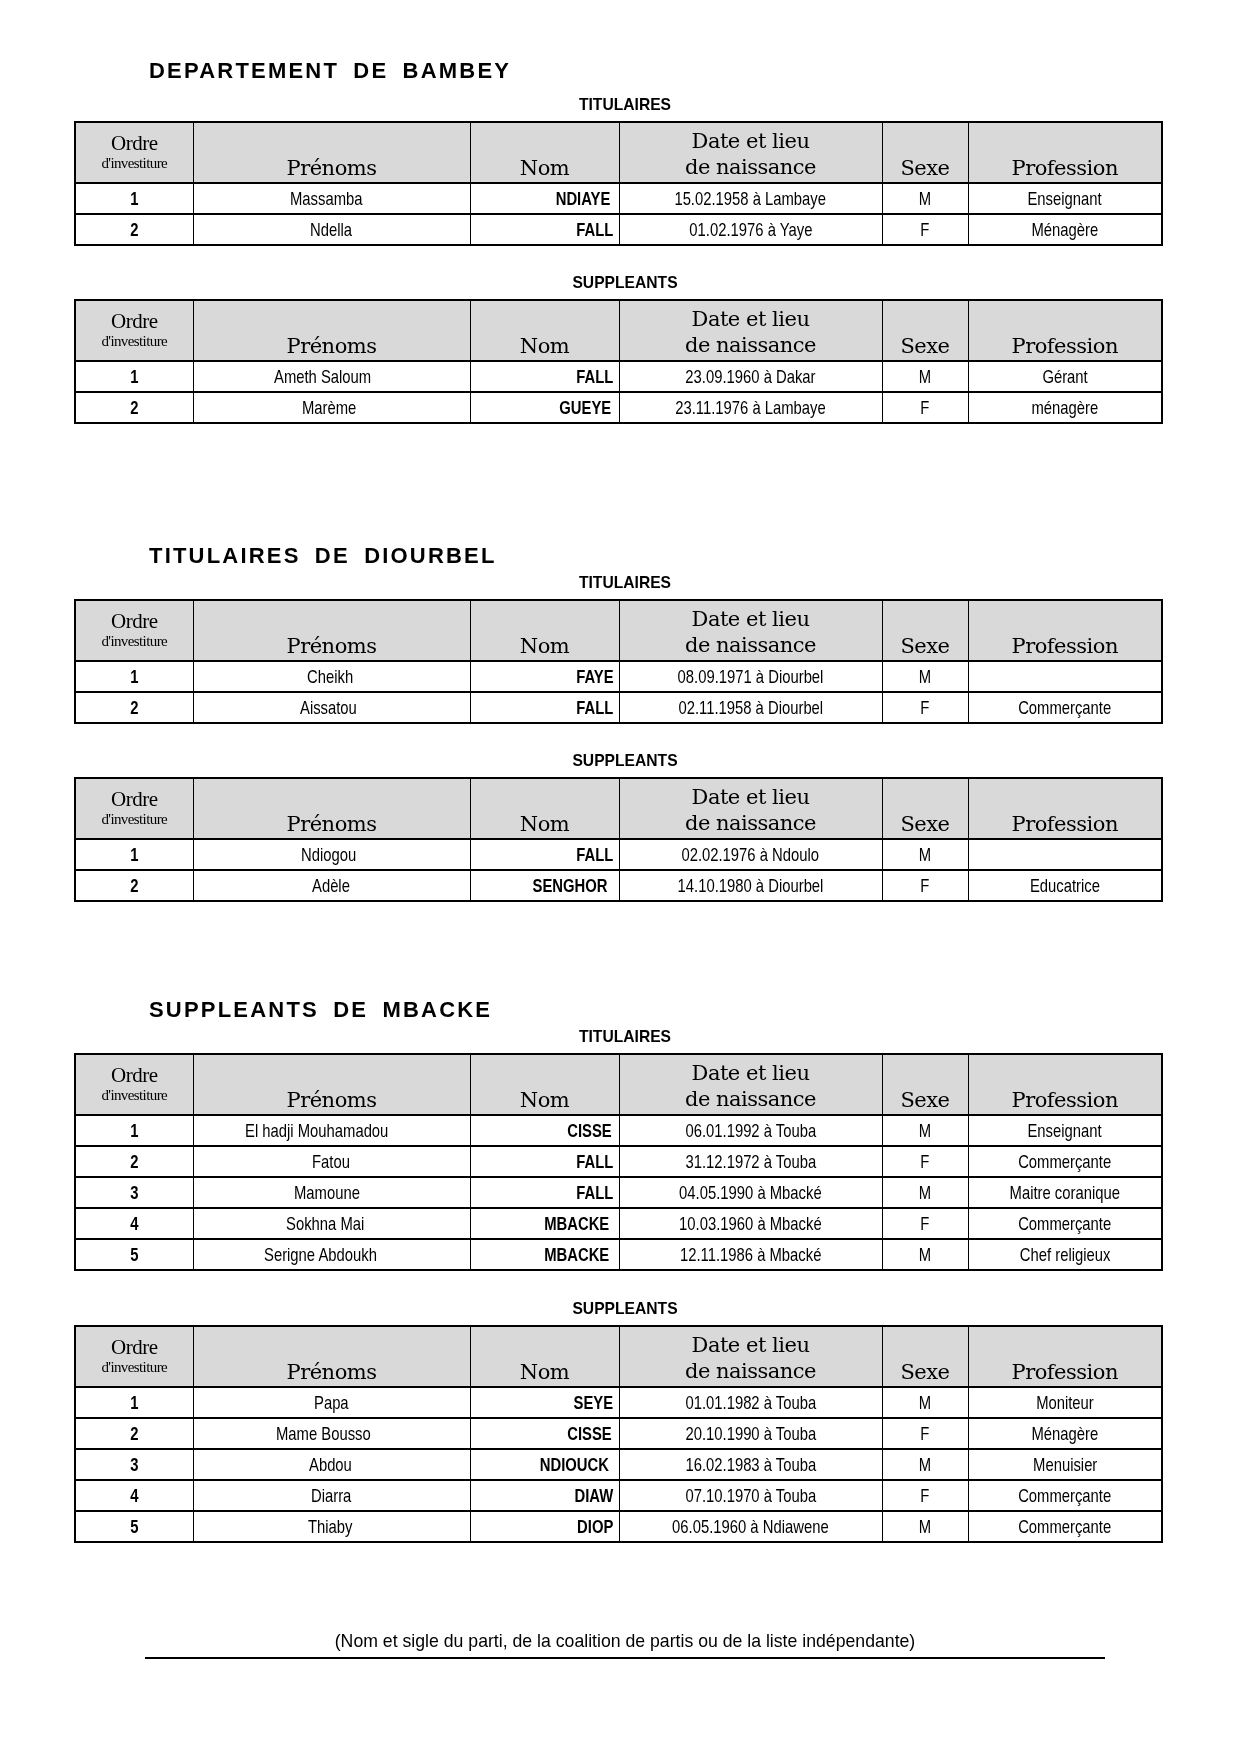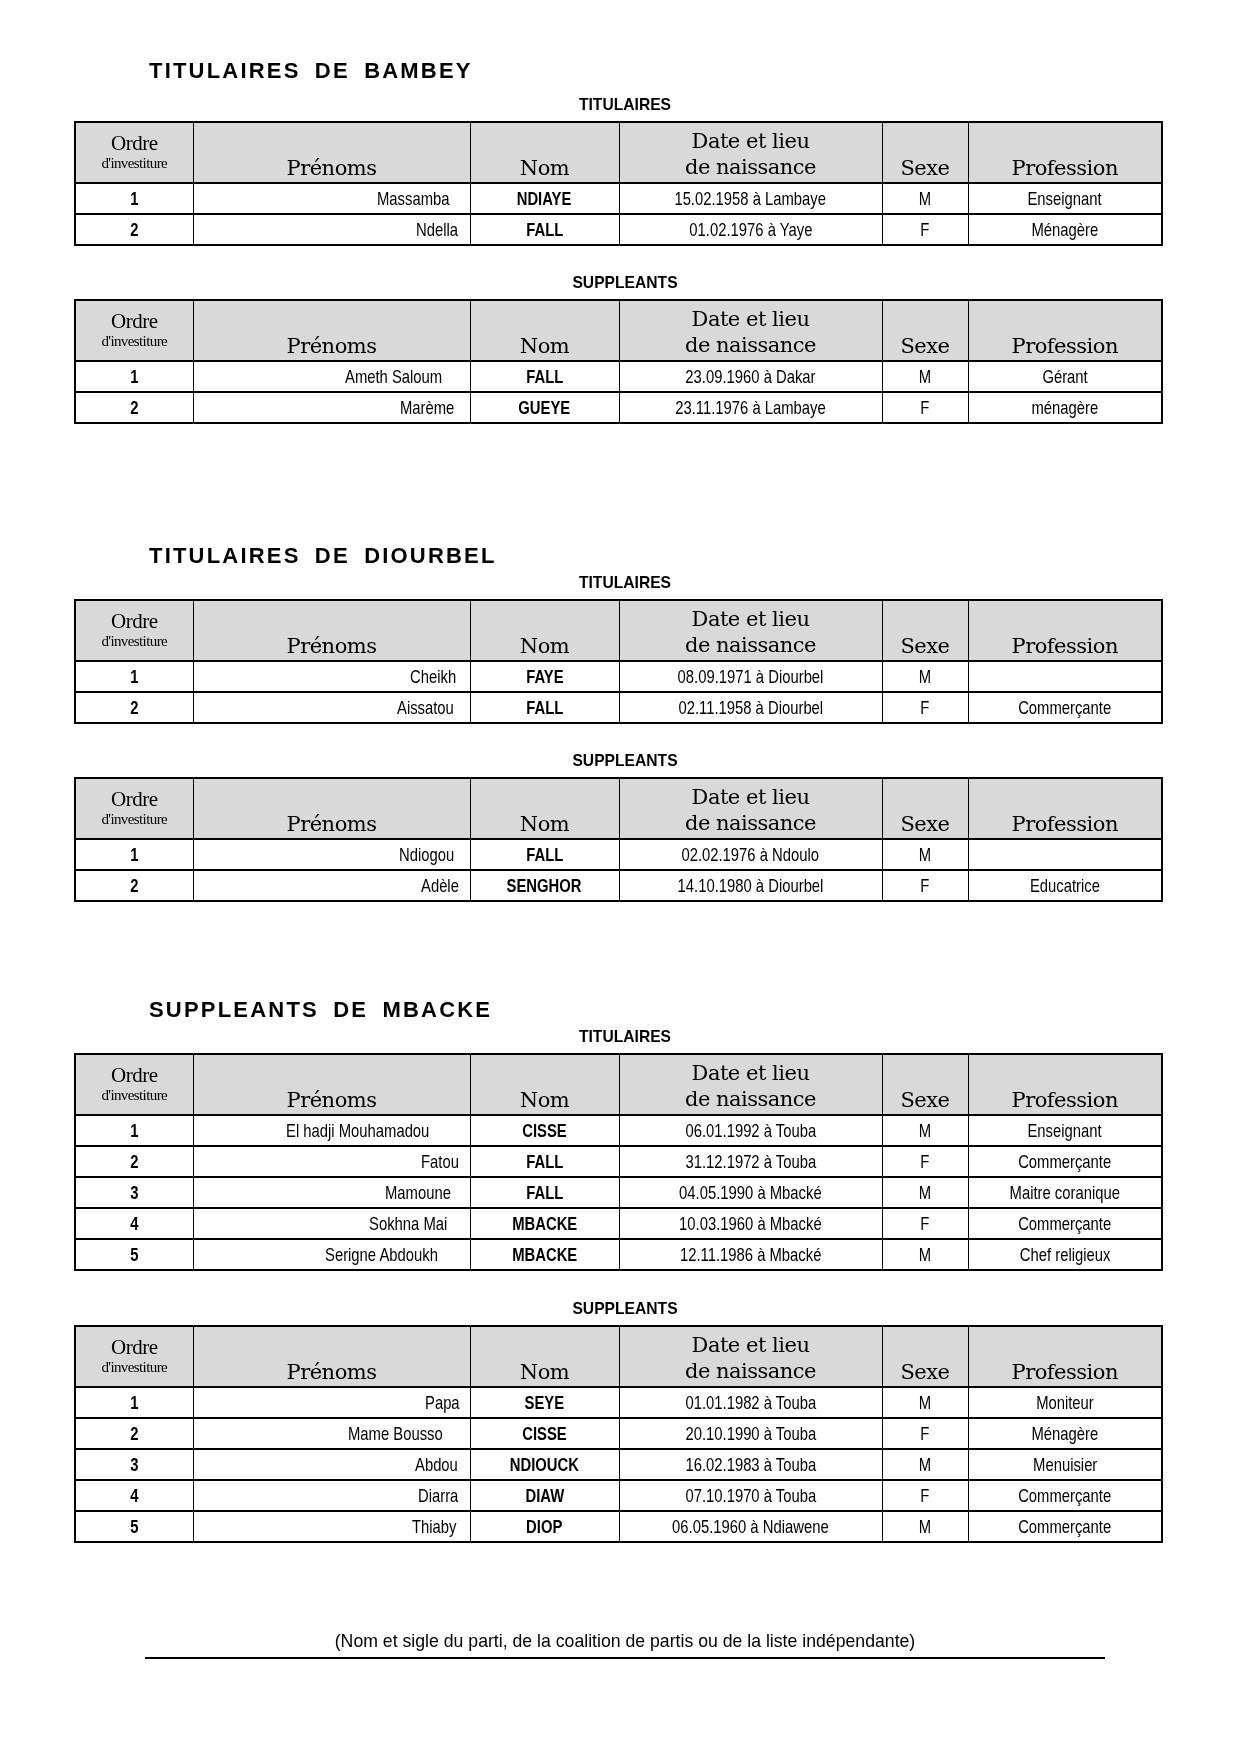--- a/index.html
+++ b/index.html
@@ -9,34 +9,34 @@
   table.cand { position:absolute; left:74px; width:1087px; border-collapse:collapse; table-layout:fixed; border:2px solid #000; }
   table.cand th, table.cand td { border:1.5px solid #000; padding:0; }
   table.cand thead th { background:#d9d9d9; height:57px; font-family:"DejaVu Serif", serif; font-weight:normal; font-size:21px; vertical-align:bottom; padding-bottom:2px; letter-spacing:-0.5px; }
   table.cand thead th.ordre { vertical-align:middle; line-height:1;font-family:Liberation Serif, serif; }
   table.cand thead th .ordre-top { display:block; font-size:21px; }
   table.cand thead th .ordre-bot { display:block; font-size:15px; letter-spacing:-0.6px; margin-top:2px; }
   table.cand thead th .date-h { display:block; line-height:26px; }
   table.cand tbody td { height:29px; font-family:"Liberation Sans", sans-serif; font-size:19px; transform-origin:center; }
   table.cand tbody tr { border-top:2px solid #000; }
   td.c-num { text-align:center; font-weight:bold; font-family:"DejaVu Sans Condensed","DejaVu Sans", sans-serif; }
-  td.c-pren { text-align:right; padding-left:10px !important; }
-  td.c-nom { text-align:center; font-weight:bold;margin-left:37px; }
+  td.c-pren { text-align:center; padding-left:10px !important; }
+  td.c-nom { text-align:right; font-weight:bold;margin-left:37px; }
   td.c-date, td.c-sexe, td.c-prof { text-align:center; }
   .cond { display:inline-block; transform:scaleX(0.78); transform-origin:center; white-space:nowrap; }
   td.c-pren .cond { transform-origin:left center; }
   .footer-text { position:absolute; top:1630px; left:0; width:1250px; text-align:center; font-family:"Liberation Sans", sans-serif; font-size:19px; transform:scaleX(0.93); }
   .footer-line { position:absolute; top:1657px; left:145px; width:960px; height:0; border-top:2px solid #000; }
 </style>
 </head>
 <body>
 
 <div id="doc">
 
-  <div class="dept-title" style="top:58px">TITULAIRES  DE  BAMBEY</div>
+  <div class="dept-title" style="top:58px">DEPARTEMENT  DE  BAMBEY</div>
   <div class="sub-label" style="top:95px">TITULAIRES</div>
   <table class="cand" style="top:121px">
   <colgroup>
     <col style="width:118px">
         <col style="width:277px">
         <col style="width:149px">
         <col style="width:263px">
         <col style="width:86px">
         <col style="width:194px">
   </colgroup>

